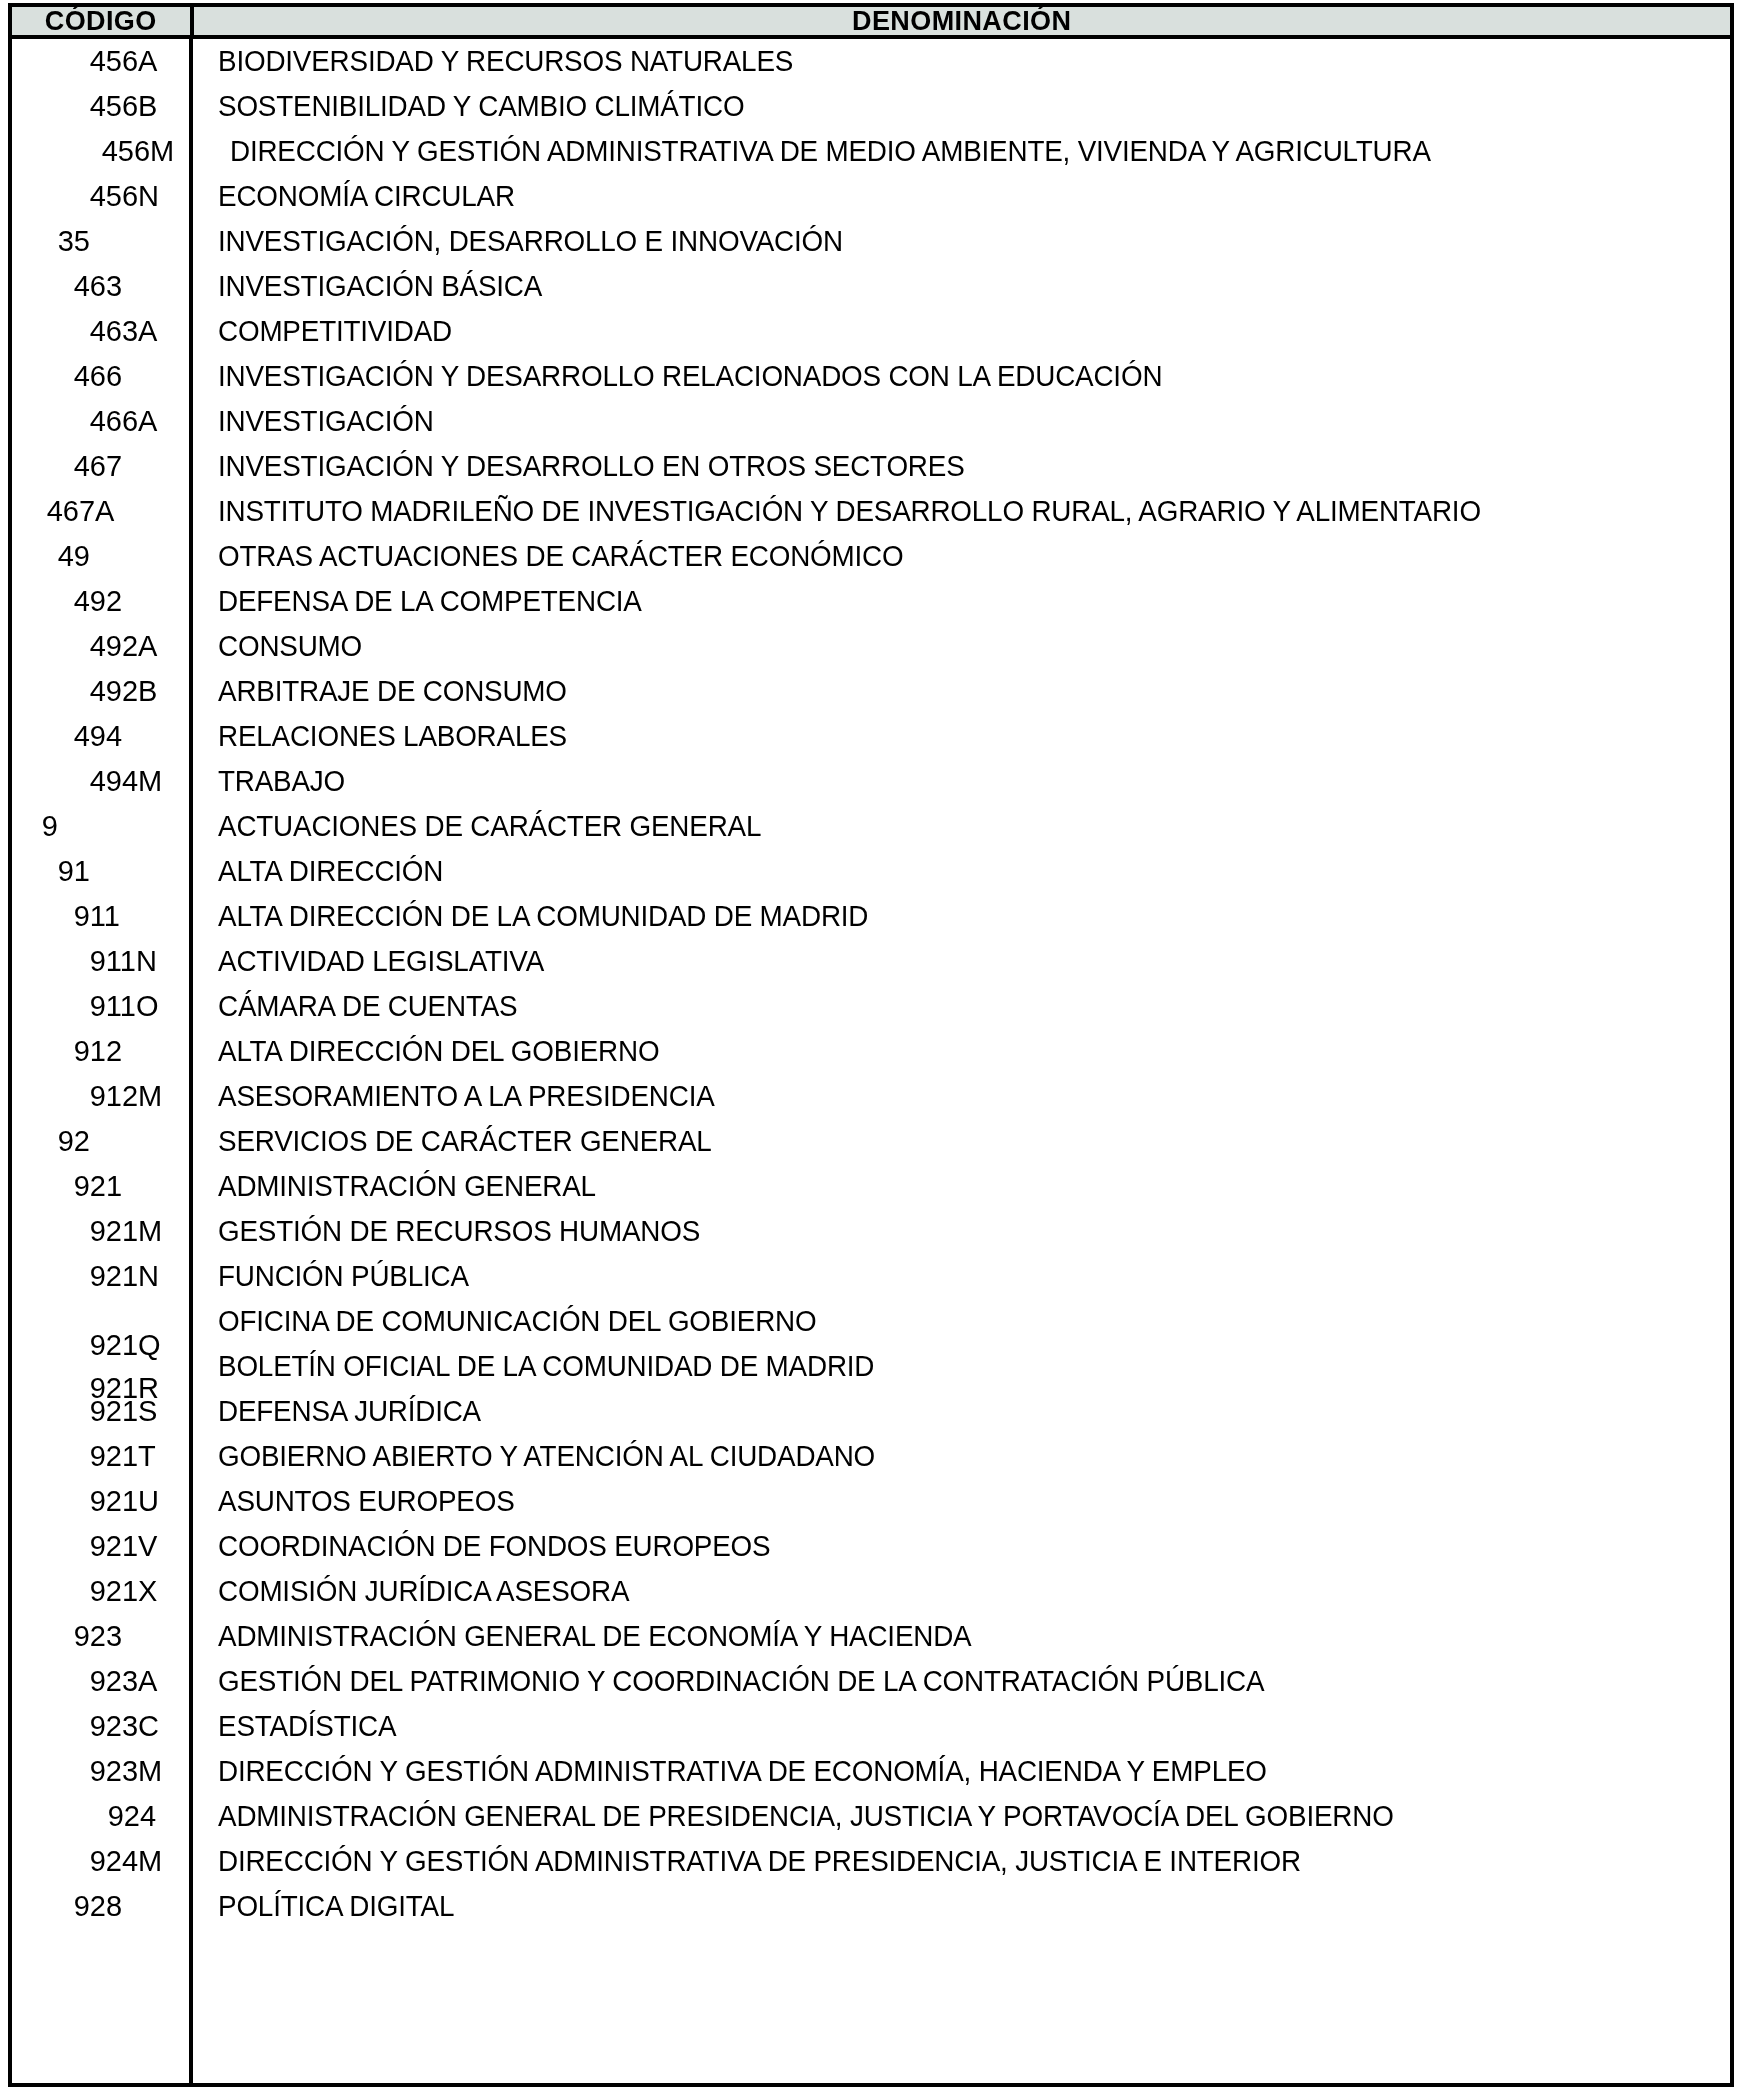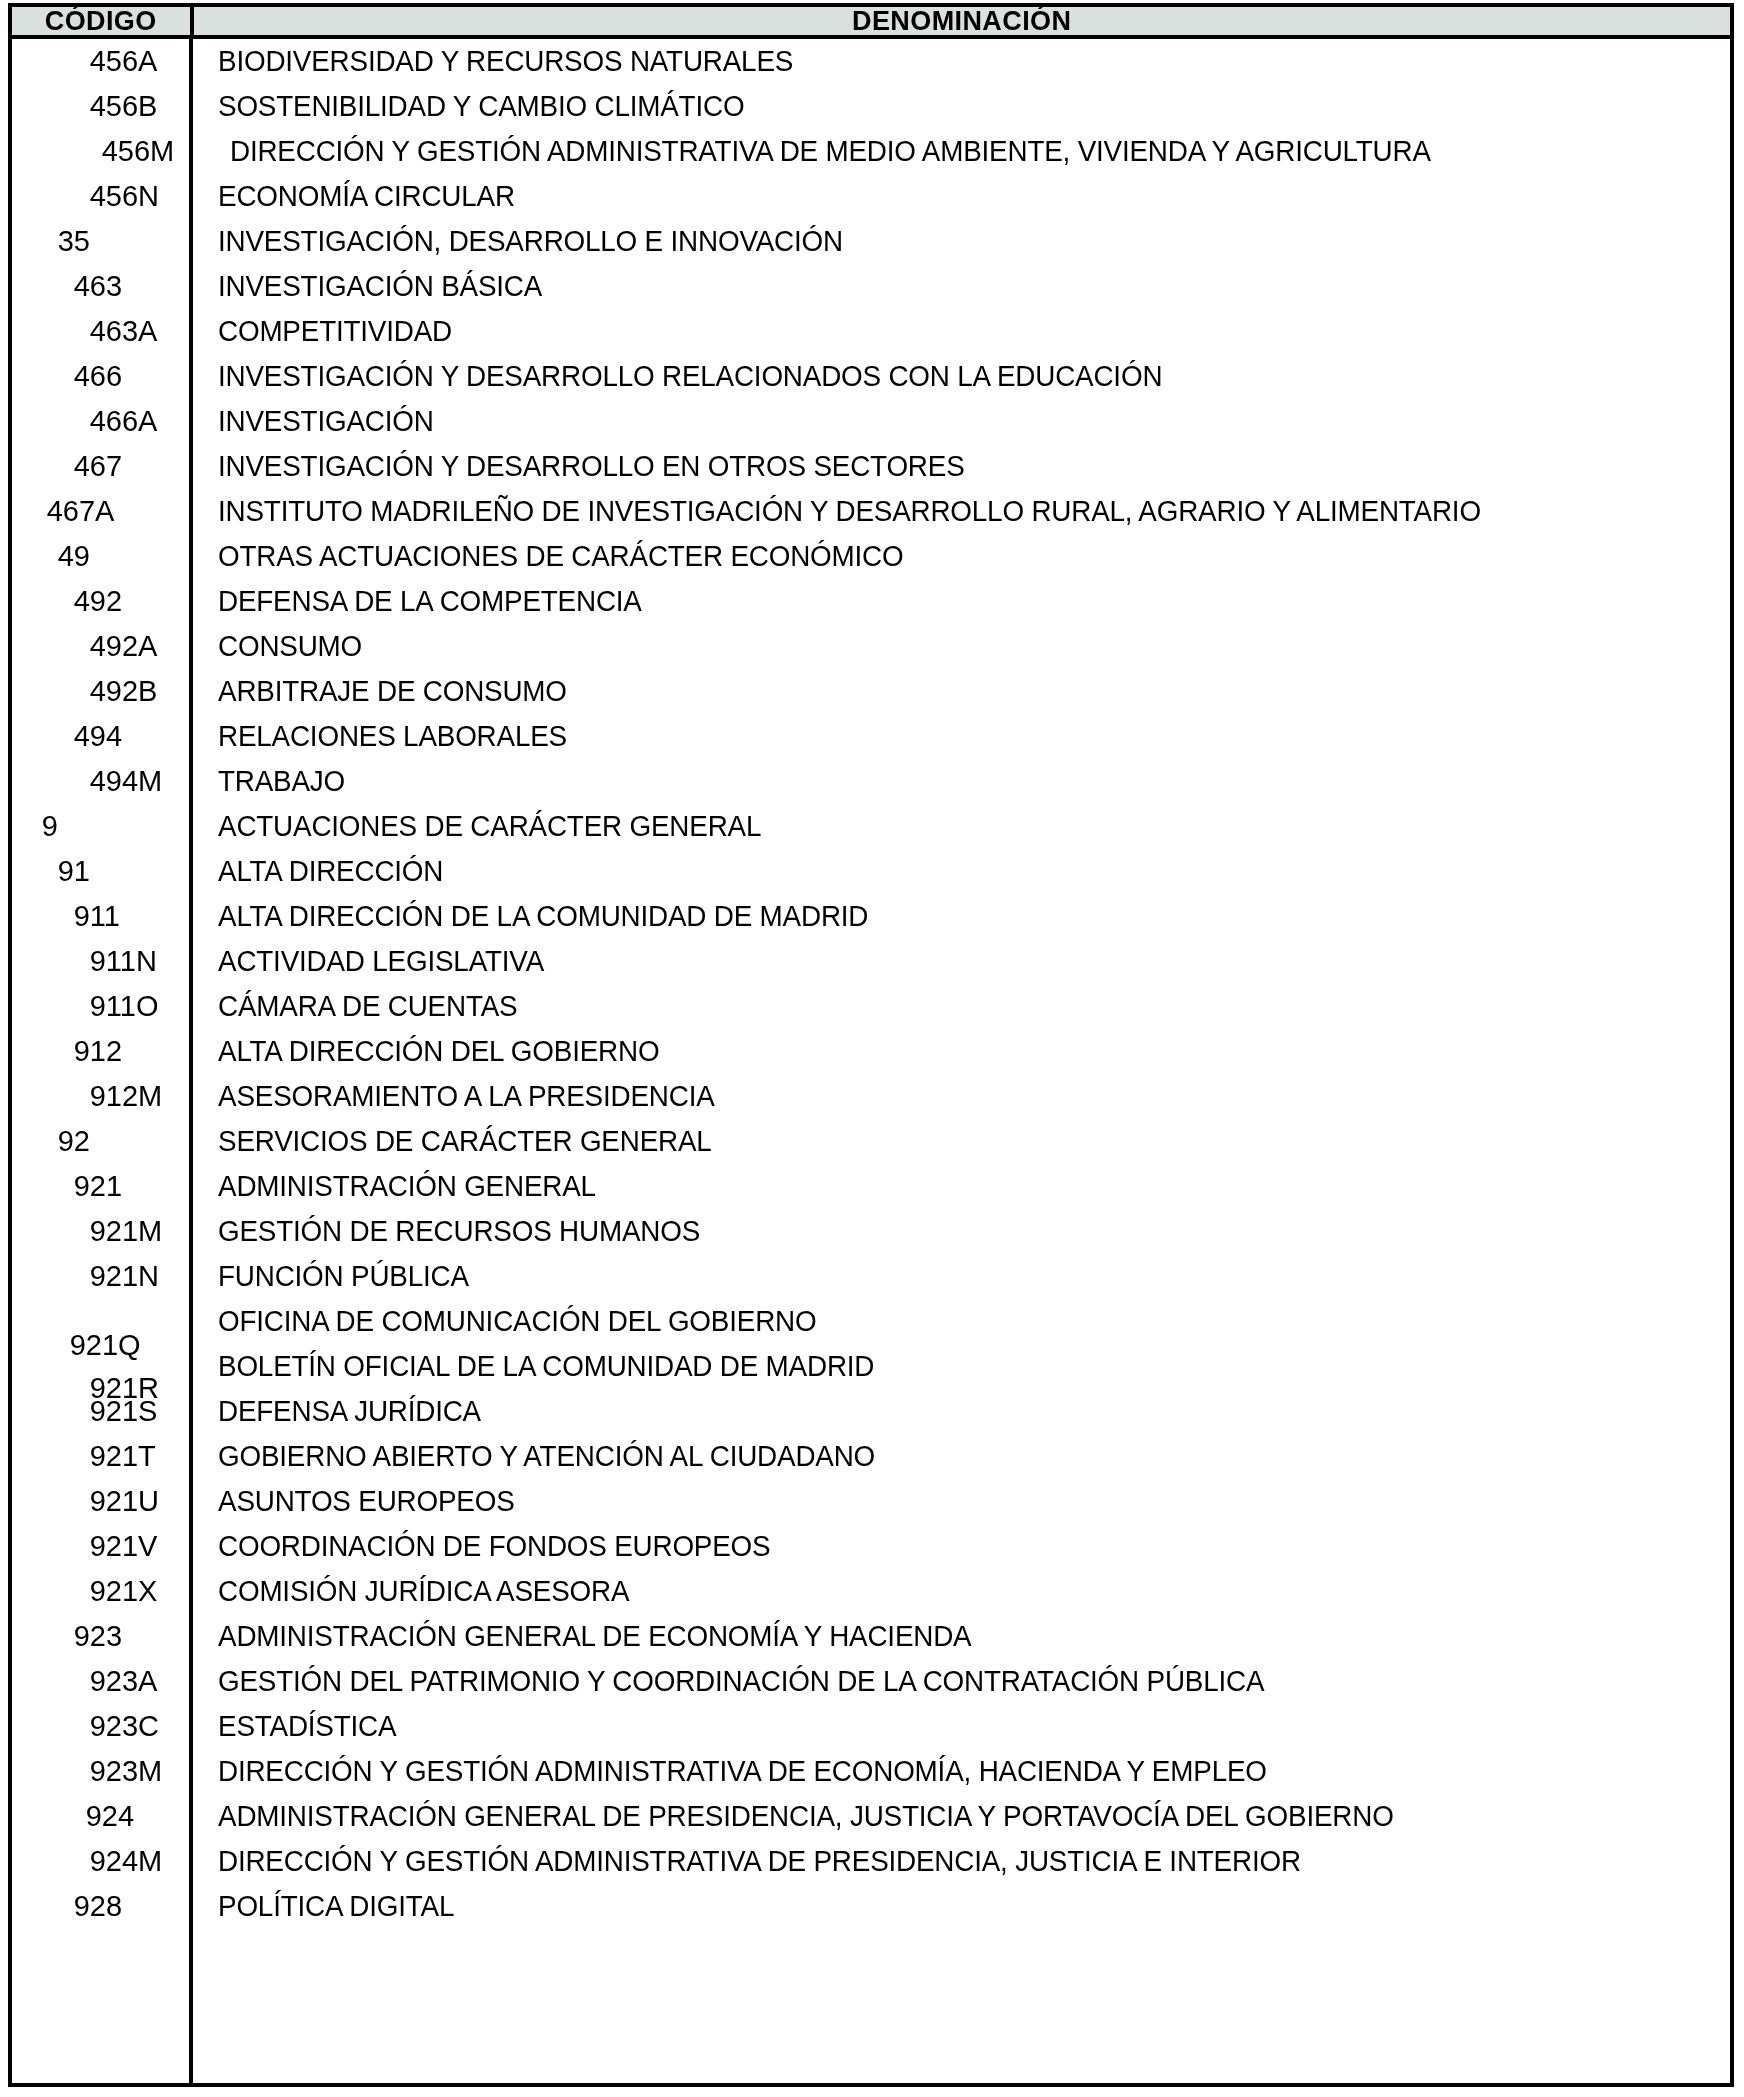--- a/index.html
+++ b/index.html
@@ -190,21 +190,21 @@
         </div>
         <div class="row">
           <div class="c-code" style="padding-left: 78px;">921M</div>
           <div class="c-denom"><span class="cond">GESTIÓN DE RECURSOS HUMANOS</span></div>
         </div>
         <div class="row">
           <div class="c-code" style="padding-left: 78px;">921N</div>
           <div class="c-denom"><span class="cond">FUNCIÓN PÚBLICA</span></div>
         </div>
         <div class="row">
-          <div class="c-code" style="padding-left: 58px; margin-top: 48px;">921Q</div>
+          <div class="c-code" style="padding-left: 78px; margin-top: 48px;">921Q</div>
           <div class="c-denom"><span class="cond">OFICINA DE COMUNICACIÓN DEL GOBIERNO</span></div>
         </div>
         <div class="row">
           <div class="c-code" style="padding-left: 78px; margin-top: 43px;">921R</div>
           <div class="c-denom"><span class="cond">BOLETÍN OFICIAL DE LA COMUNIDAD DE MADRID</span></div>
         </div>
         <div class="row">
           <div class="c-code" style="padding-left: 78px;">921S</div>
           <div class="c-denom"><span class="cond">DEFENSA JURÍDICA</span></div>
         </div>
@@ -234,21 +234,21 @@
         </div>
         <div class="row">
           <div class="c-code" style="padding-left: 78px;">923C</div>
           <div class="c-denom"><span class="cond">ESTADÍSTICA</span></div>
         </div>
         <div class="row">
           <div class="c-code" style="padding-left: 78px;">923M</div>
           <div class="c-denom"><span class="cond">DIRECCIÓN Y GESTIÓN ADMINISTRATIVA DE ECONOMÍA, HACIENDA Y EMPLEO</span></div>
         </div>
         <div class="row">
-          <div class="c-code" style="padding-left: 74px;">924</div>
+          <div class="c-code" style="padding-left: 96px;">924</div>
           <div class="c-denom"><span class="cond">ADMINISTRACIÓN GENERAL DE PRESIDENCIA, JUSTICIA Y PORTAVOCÍA DEL GOBIERNO</span></div>
         </div>
         <div class="row">
           <div class="c-code" style="padding-left: 78px;">924M</div>
           <div class="c-denom"><span class="cond">DIRECCIÓN Y GESTIÓN ADMINISTRATIVA DE PRESIDENCIA, JUSTICIA E INTERIOR</span></div>
         </div>
         <div class="row">
           <div class="c-code" style="padding-left: 62px;">928</div>
           <div class="c-denom"><span class="cond">POLÍTICA DIGITAL</span></div>
         </div>

